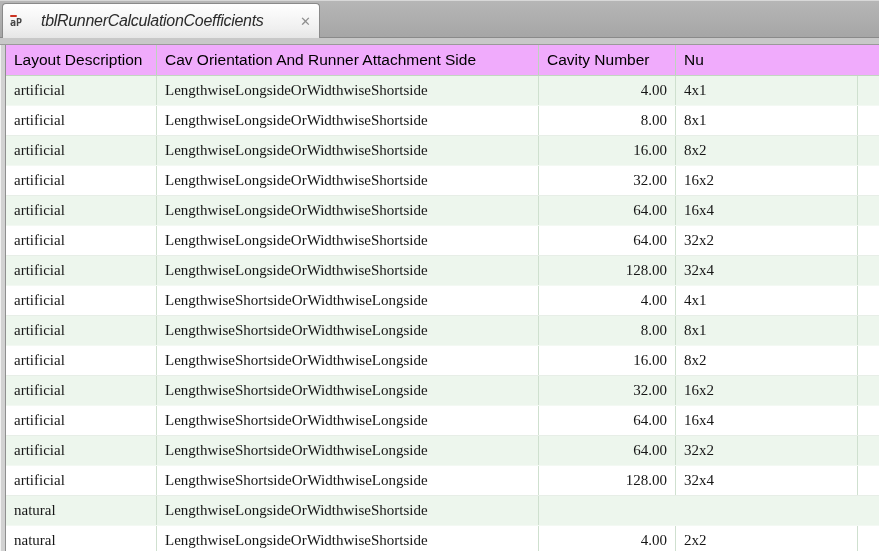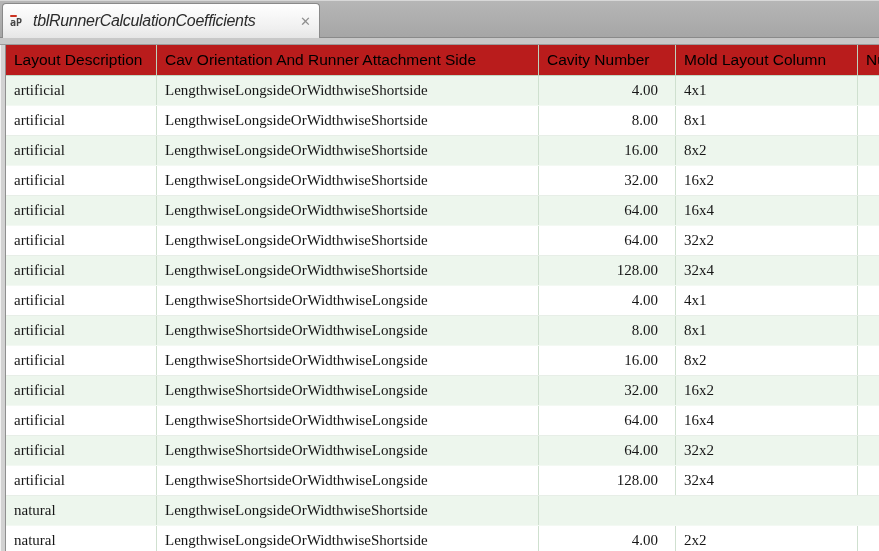--- a/index.html
+++ b/index.html
@@ -19,21 +19,21 @@
   .tab{
     position:absolute;left:2px;top:2px;height:35px;width:318px;
     background:linear-gradient(#ffffff,#f0f0f0 70%,#e6e6e6);
     border:1px solid #8a8a8a;border-bottom:none;
     border-radius:4px 4px 0 0;
     box-sizing:border-box;
     display:flex;align-items:center;
     padding:0 8px 0 6px;
     cursor:default;
   }
-  .tab-icon{position:relative;width:16px;height:16px;flex:0 0 16px;margin-right:8px;text-decoration:underline;}
+  .tab-icon{position:relative;width:16px;height:16px;flex:0 0 16px;margin-right:16px;text-decoration:underline;}
   .tab-title{
     font-style:italic;font-size:16px;color:#2b2b2b;
     white-space:nowrap;overflow:hidden;flex:1 1 auto;
     letter-spacing:-0.3px;
   }
   .tab-close{
     flex:0 0 auto;margin-left:6px;
     font-size:13px;font-weight:bold;color:#8f8f8f;
     line-height:1;cursor:pointer;
   }
@@ -58,25 +58,25 @@
   .row{display:flex;flex:0 0 auto;}
   .cell{
     box-sizing:border-box;
     padding:0 8px;display:flex;align-items:center;
     white-space:nowrap;overflow:hidden;
     font-size:15px;color:#161616;
   }
   
   .c0{flex:0 0 151px;width:151px;}
   .c1{flex:0 0 382px;width:382px;}
-  .c2{flex:0 0 137px;width:137px;justify-content:flex-end;padding-right:17px;}
+  .c2{flex:0 0 137px;width:137px;justify-content:flex-end;padding-right:8px;}
   .c3{flex:0 0 182px;width:182px;}
   .c4{flex:1 1 auto;}
   
-  .hrow{height:30px;background:#b91c1c;border-bottom:1px solid #c2d6c2;}
+  .hrow{height:30px;background:#f0abfc;border-bottom:1px solid #c2d6c2;}
   .hrow .cell{
     font-size:15.5px;color:#000;border-right:1px solid #bed2be;
   }
   .hrow .cell.c2{justify-content:flex-start;padding-left:8px;}
   .hrow .cell:last-child{border-right:none;}
   
   .drow{height:29px;background:#ffffff;border-bottom:1px solid #e7eee7;font-family:Liberation Serif, serif;}
   .drow.alt{background:#edf6ed;border-bottom:1px solid #f3f9f3;}
   .drow .cell{border-right:1px solid #cfe0cf;}
   .drow .cell:last-child{border-right:none;}
@@ -98,21 +98,20 @@
 </div>
 <div class="under-strip"></div>
 
 <div class="table-wrap">
   <div class="gutter"></div>
   <div class="grid">
     <div class="row hrow">
       <div class="cell c0">Layout Description</div>
       <div class="cell c1">Cav Orientation And Runner Attachment Side</div>
       <div class="cell c2">Cavity Number</div>
-      <div class="cell c3">Mold Layout Column</div>
       <div class="cell c4">Nu</div>
     </div>
     <div id="rows-container">
         <div class="row drow alt">
     <div class="cell c0">artificial</div>
     <div class="cell c1">LengthwiseLongsideOrWidthwiseShortside</div>
     <div class="cell c2">4.00</div>
     <div class="cell c3">4x1</div>
     <div class="cell c4"></div>
   </div>

